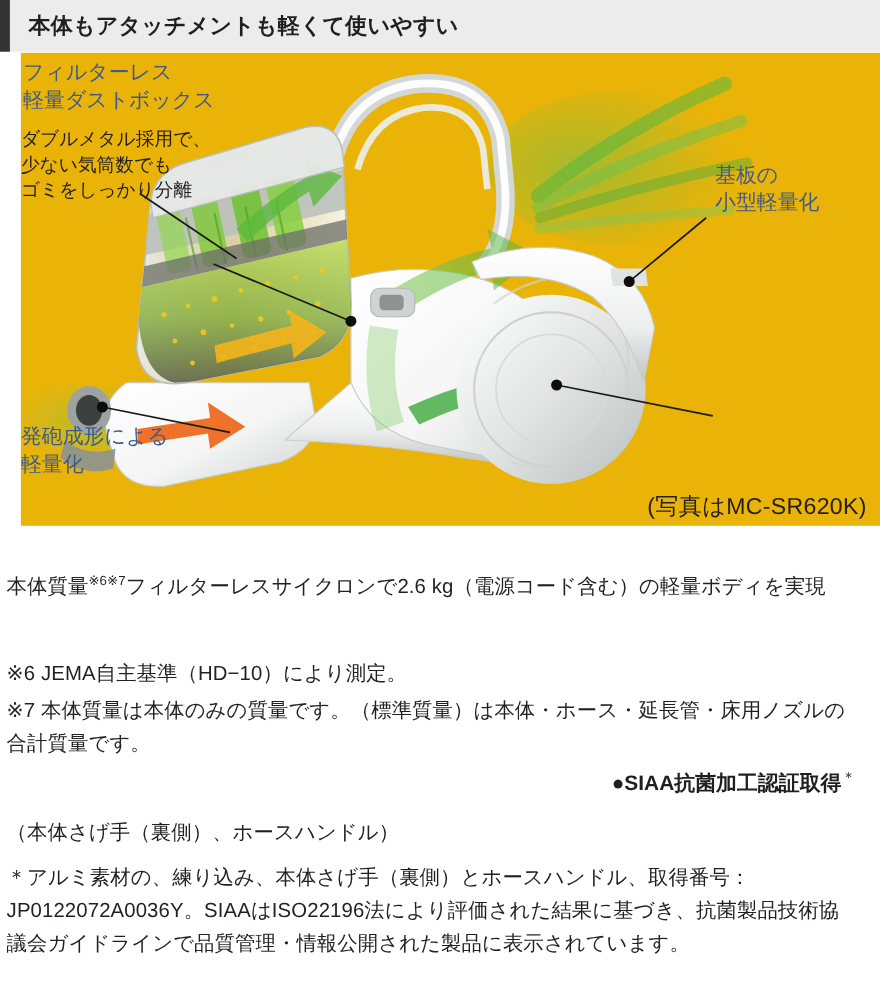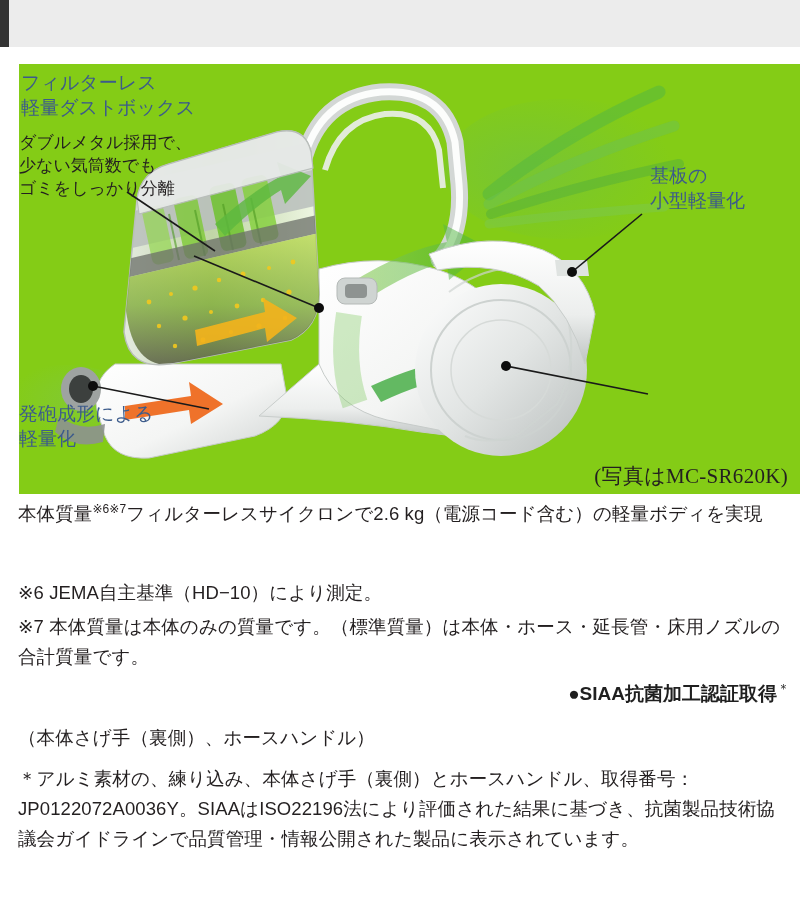--- a/index.html
+++ b/index.html
@@ -38,26 +38,25 @@
     letter-spacing: 0.2px;
     color: #1f1f1f;
     padding-left: 17px;
     line-height: 1;
   }
 
   
   .figure-panel {
     position: absolute;
     left: 19px;
-    top: 64px;
+    top: 48px;
     width: 781px;
     height: 430px;
-    background: #84cc16;
+    background: #eab308;
     overflow: hidden;
-    font-family: Liberation Serif, serif;
   }
 
   .fig-svg {
     position: absolute;
     left: 0; top: 0;
     width: 781px;
     height: 430px;
   }
 
   
@@ -86,22 +85,23 @@
     right: 12px;
     bottom: 4px;
     font-size: 21px;
     color: #231f20;
     letter-spacing: 0.3px;
   }
 
   
   .body-block {
     position: absolute;
-    left: 18px;
+    left: 6px;
     width: 772px;
+    margin-top: 19px;
   }
   .para {
     font-size: 18.5px;
     line-height: 1.62;
     color: #231f20;
     margin: 0;
     letter-spacing: 0.1px;
   }
   .para .sup {
     font-size: 12px;
@@ -127,20 +127,21 @@
     vertical-align: super;
     line-height: 0;
     font-weight: normal;
   }
 </style>
 </head>
 <body>
 
 <div class="section-header">
   <div class="header-accent-bar"></div>
+  <div class="header-title">本体もアタッチメントも軽くて使いやすい</div>
 </div>
 
 <div class="figure-panel">
 
   <svg class="fig-svg" viewBox="0 0 781 430">
     <defs>
       <linearGradient id="bodyWhite" x1="0" y1="0" x2="1" y2="1">
         <stop offset="0%" stop-color="#ffffff"></stop>
         <stop offset="55%" stop-color="#f4f5f4"></stop>
         <stop offset="100%" stop-color="#cfd3d2"></stop>

